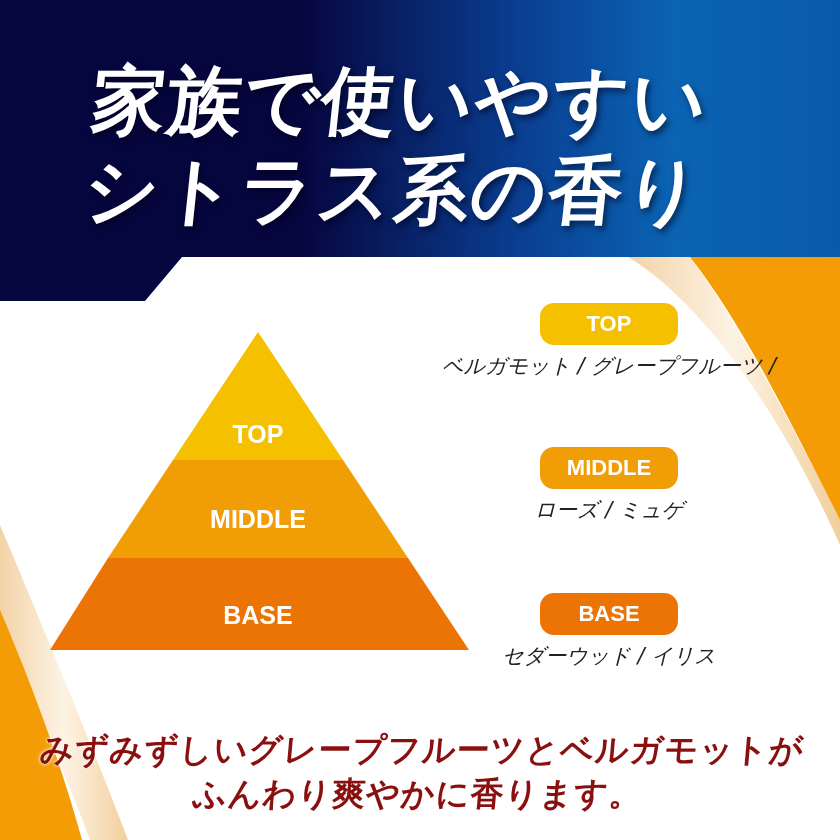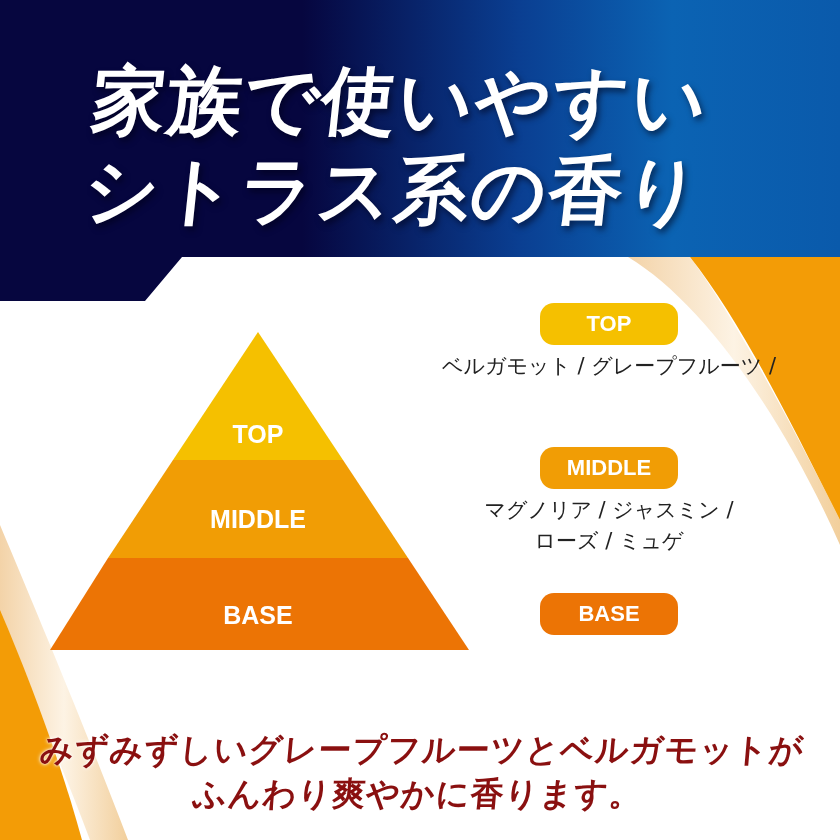--- a/index.html
+++ b/index.html
@@ -14,21 +14,21 @@
        text-shadow: 3px 4px 6px rgba(0,0,20,0.55); transform: skewX(-6deg); }
   .headline-line.l1 { left: 92px; top: 22px; }
   .headline-line.l2 { left: 84px; top: 112px; }
 
   .pyr-label { position: absolute; color: #ffffff; font-family: "Liberation Sans", sans-serif;
        font-weight: bold; font-size: 25px; text-align: center; width: 200px; }
 
   .note-group { position: absolute; left: 400px; width: 418px; text-align: center; }
   .badge { display: inline-block; width: 138px; height: 42px; line-height: 42px; border-radius: 14px;
        color: #ffffff; font-family: "Liberation Sans", sans-serif; font-weight: bold; font-size: 22px; }
-  .notes { color: #222222; font-size: 21px; line-height: 31px; margin-top: 6px; font-family: "DejaVu Sans", sans-serif; }
+  .notes { color: #222222; font-size: 21px; line-height: 31px; margin-top: 6px; font-family: "DejaVu Sans", sans-serif; font-style: italic; }
 
   .tagline { position: absolute; left: 0; top: 728px; width: 840px; text-align: center;
        color: #8a1010; font-family: "DejaVu Serif", serif; font-weight: bold; font-size: 33px; line-height: 44px;
        letter-spacing: 1px; text-shadow: 0 0 4px #ffffff, 0 0 2px #ffffff; transform: skewX(-5deg); }
 </style>
 </head>
 <body>
 
 <div class="stage">
 
@@ -73,28 +73,28 @@
   <div class="note-group" style="top:303px;">
     <div class="badge" style="background:#f5c000;">TOP</div>
     <div class="notes">
       <div>ベルガモット / グレープフルーツ /</div>
     </div>
   </div>
 
   <div class="note-group" style="top:447px;">
     <div class="badge" style="background:#f19d05;">MIDDLE</div>
     <div class="notes">
-      <div>マグノリア / ジャスミン /</div>
       <div>ローズ / ミュゲ</div>
     </div>
   </div>
 
   <div class="note-group" style="top:593px;">
     <div class="badge" style="background:#ec7405;">BASE</div>
     <div class="notes">
+      <div>セダーウッド / イリス</div>
     </div>
   </div>
 
   <div class="tagline">
     <div>みずみずしいグレープフルーツとベルガモットが</div>
     <div>ふんわり爽やかに香ります。</div>
   </div>
 </div>
 
 </body></html>

